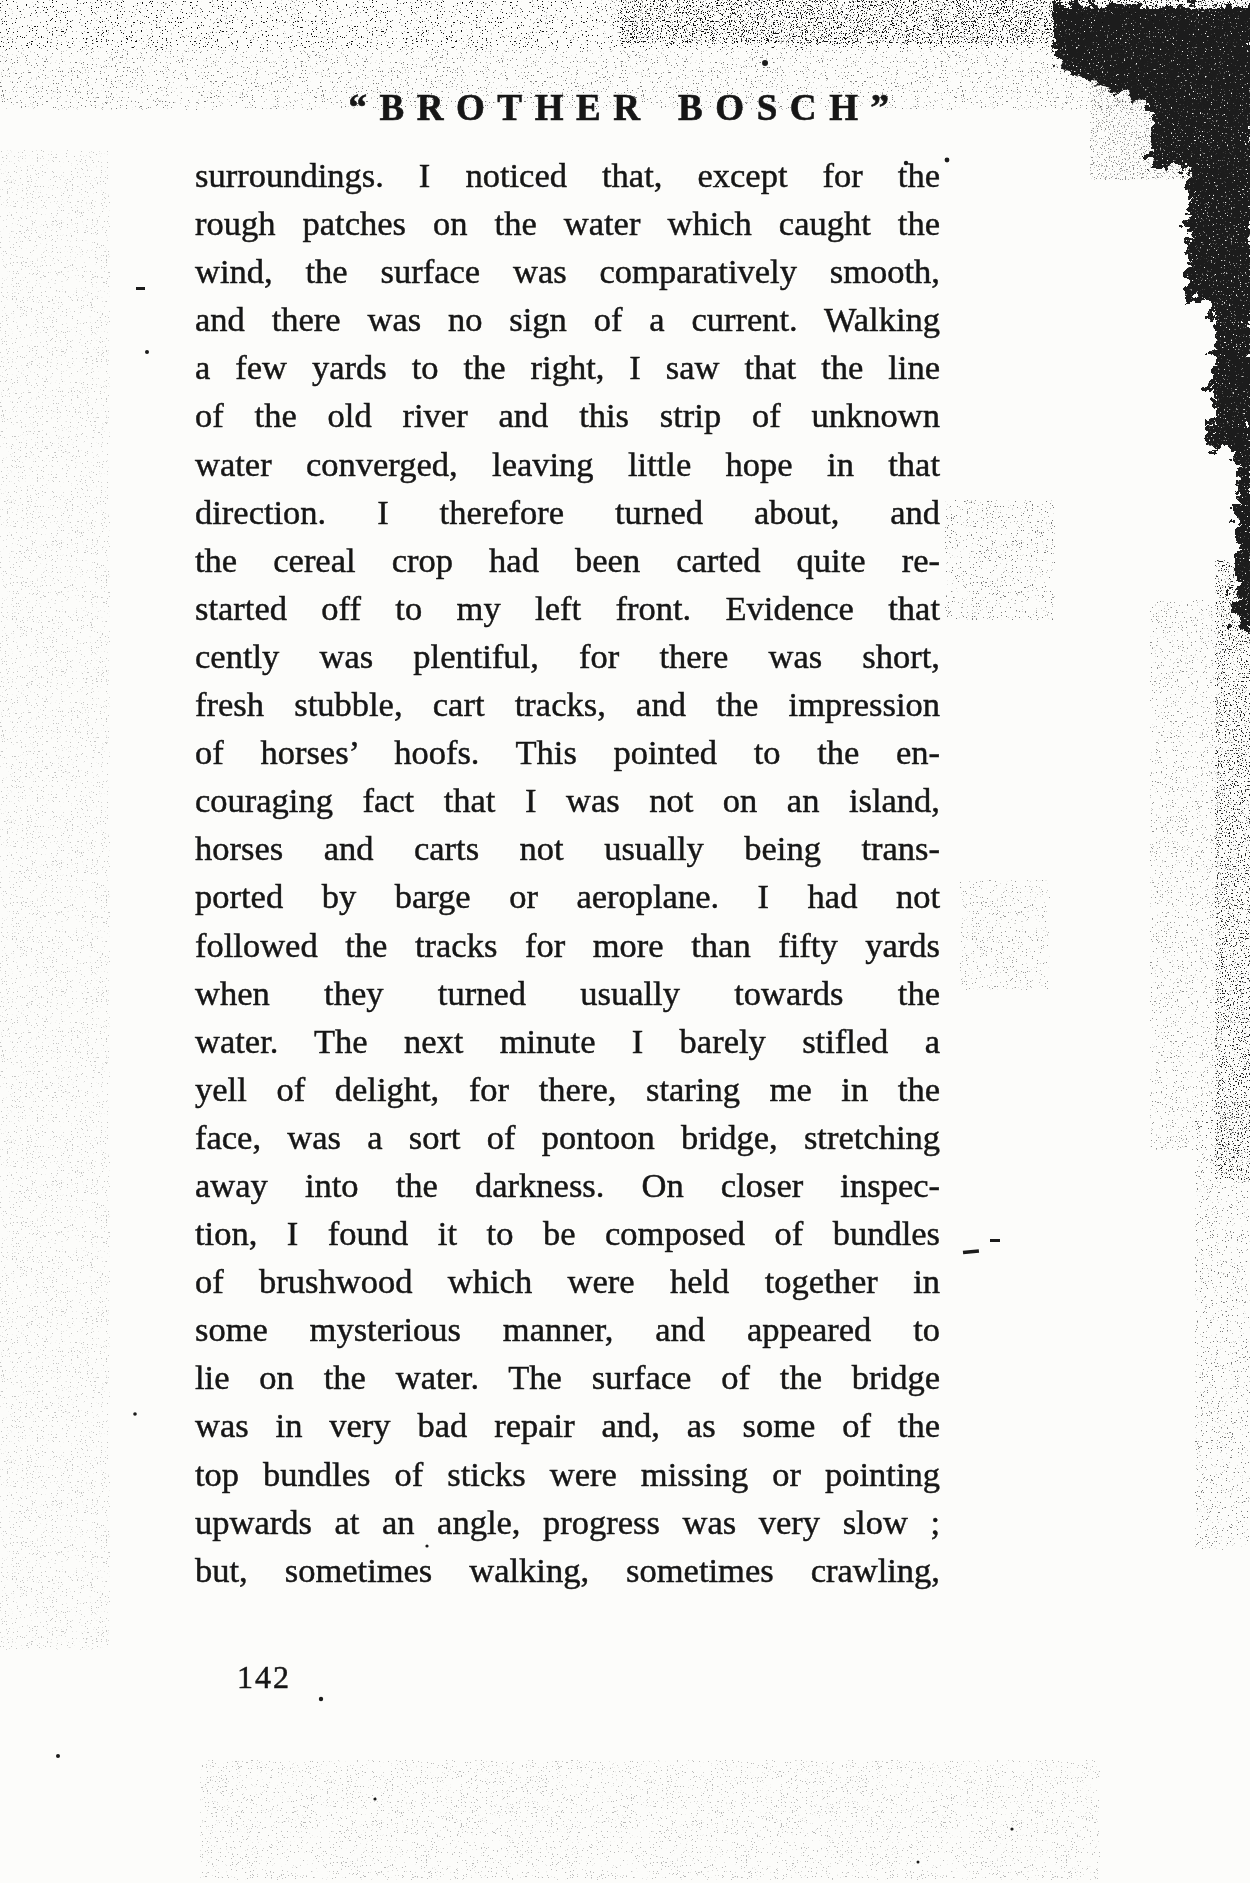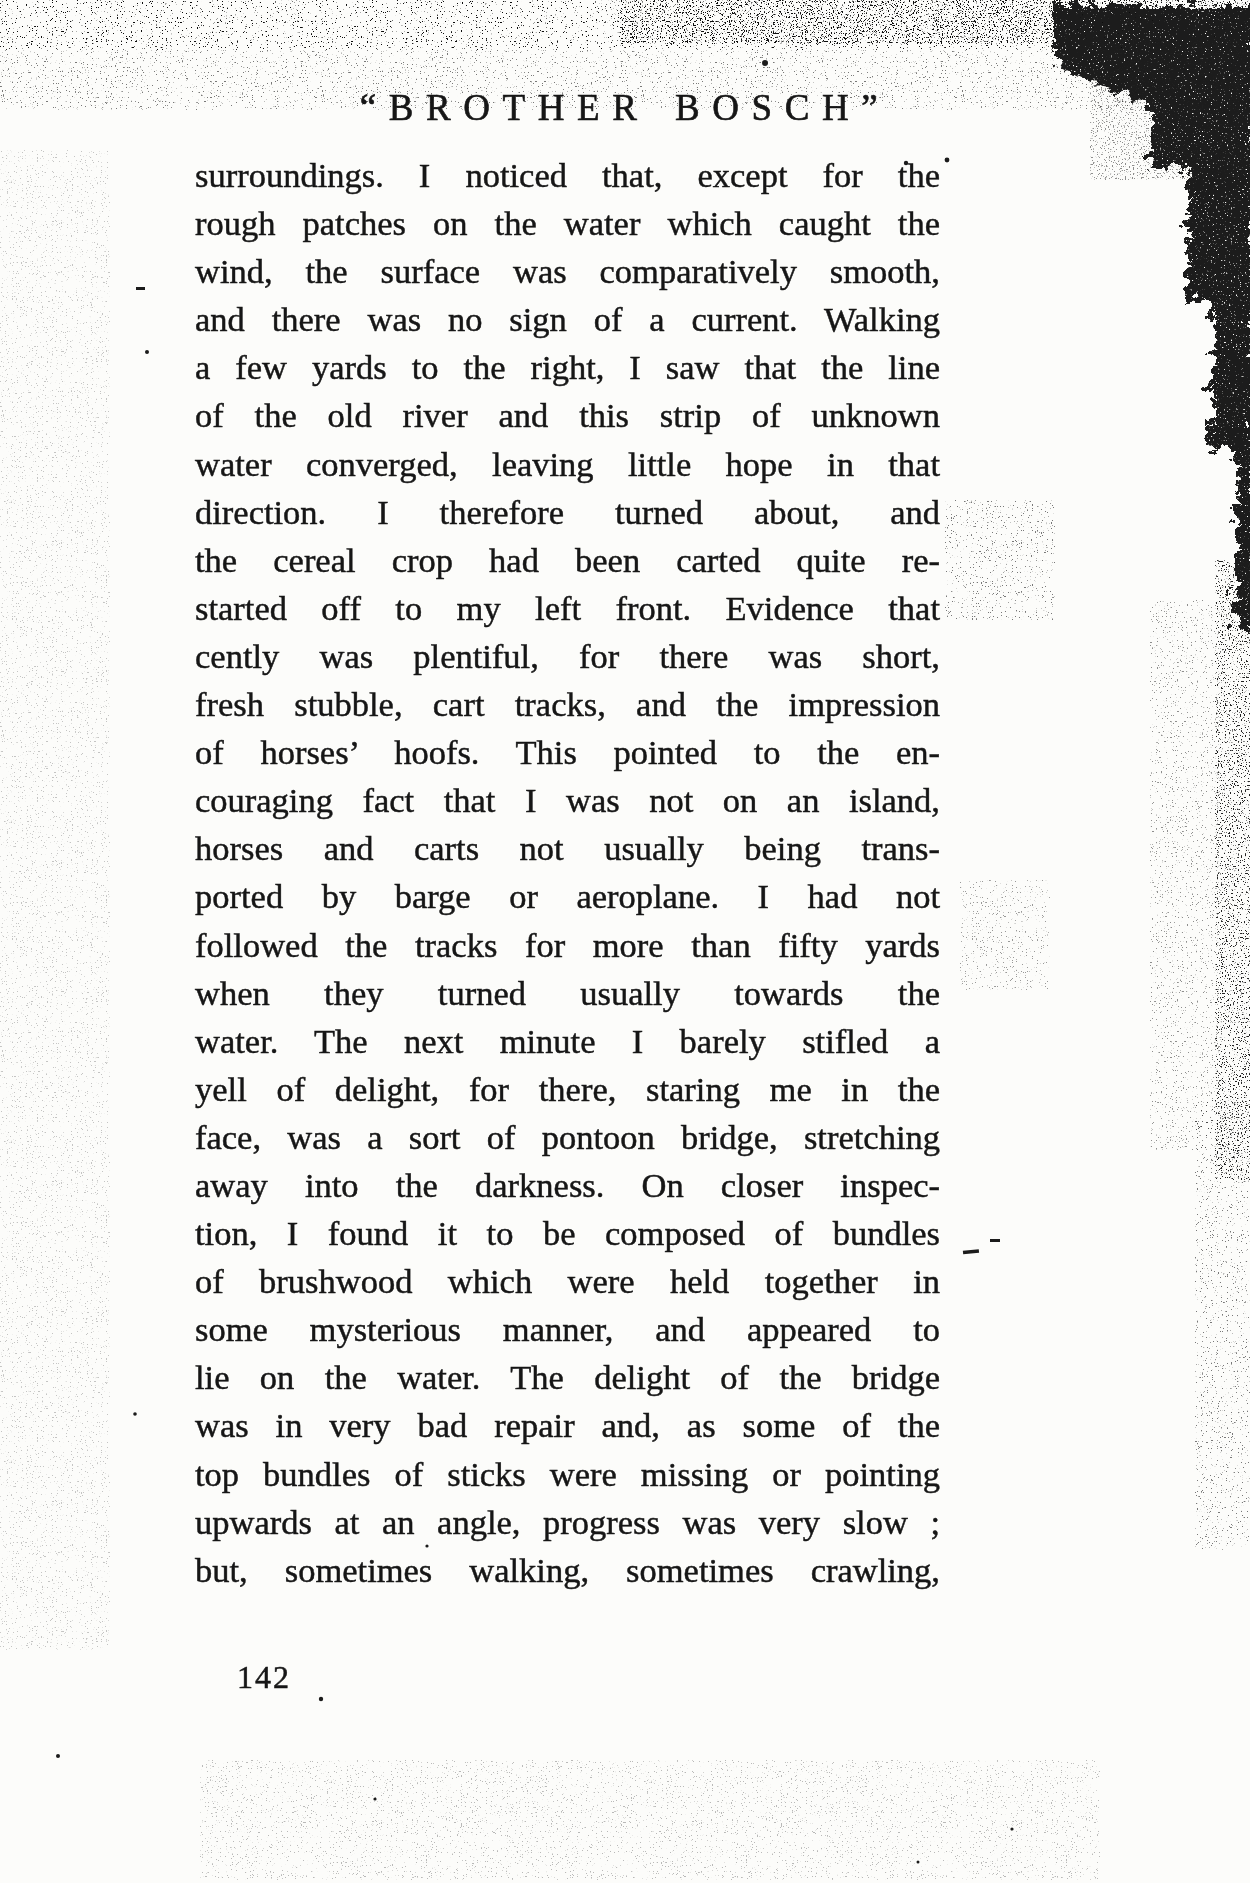--- a/index.html
+++ b/index.html
@@ -13,21 +13,21 @@
     color:#161616;
   }
   .scan-artifacts{
     position:absolute;left:0;top:0;width:1250px;height:1883px;
     z-index:4;pointer-events:none;
   }
   .header-title{
     position:absolute;top:86px;left:0;width:100%;
     text-align:center;
     font-size:37px;
-    font-weight:400;
+    font-weight:700;
     letter-spacing:.34em;
     word-spacing:.10em;
     -webkit-text-stroke:.6px #161616;
     white-space:nowrap;
   }
   .body-text{
     position:absolute;left:195px;top:151px;width:745px;
     font-size:34.5px;
     line-height:48.1px;
   }
@@ -127,21 +127,21 @@
     <div class="text-line">ported by barge or aeroplane.  I had not</div>
     <div class="text-line">followed the tracks for more than fifty yards</div>
     <div class="text-line">when they turned usually towards the</div>
     <div class="text-line">water.  The next minute I barely stifled a</div>
     <div class="text-line">yell of delight, for there, staring me in the</div>
     <div class="text-line">face, was a sort of pontoon bridge, stretching</div>
     <div class="text-line">away into the darkness.  On closer inspec-</div>
     <div class="text-line">tion, I found it to be composed of bundles</div>
     <div class="text-line">of brushwood which were held together in</div>
     <div class="text-line">some mysterious manner, and appeared to</div>
-    <div class="text-line">lie on the water.  The delight of the bridge</div>
+    <div class="text-line">lie on the water.  The surface of the bridge</div>
     <div class="text-line">was in very bad repair and, as some of the</div>
     <div class="text-line">top bundles of sticks were missing or pointing</div>
     <div class="text-line">upwards at an angle, progress was very slow ;</div>
     <div class="text-line">but, sometimes walking, sometimes crawling,</div>
   </div>
 
   <div class="page-number">142</div>
 
 </div>
 

